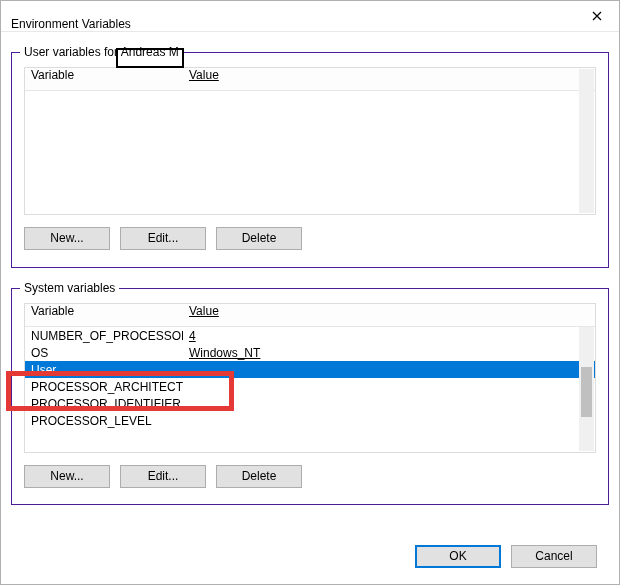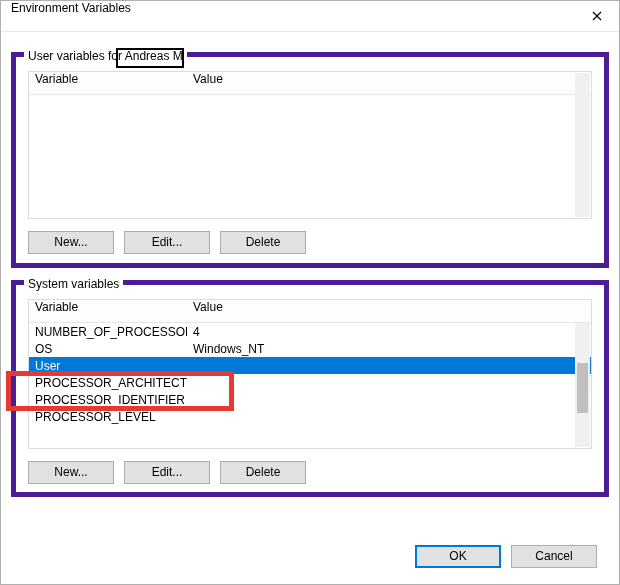--- a/index.html
+++ b/index.html
@@ -18,42 +18,42 @@
     width: 620px;
     height: 585px;
     border: 1px solid #b0b0b0;
     position: relative;
     background: #fff;
   }
   .titlebar {
     height: 30px;
     border-bottom: 1px solid #e8e8e8;
     display: flex;
-    align-items: flex-start;
+    align-items: flex-end;
     justify-content: space-between;
     padding-left: 10px;
   }
   .titlebar .title {
     font-size: 12px;
   }
   .close-btn {
     width: 44px;
     height: 30px;
     display: flex;
     align-items: center;
     justify-content: center;
     font-size: 13px;
     color: #000;
   }
   .content {
     padding: 10px 10px 0 10px;
     box-sizing: border-box;
   }
   .group {
-    border: 5px solid #4c1d95;
+    border: 1px solid #4c1d95;
     position: relative;
     padding: 14px 12px 12px 12px;
     margin-top: 10px;
     margin-bottom: 10px;
     box-sizing: border-box;
   }
   .group-label {
     position: absolute;
     top: -8px;
     left: 8px;
@@ -78,20 +78,21 @@
   }
   .col-var {
     width: 158px;
     padding-left: 6px;
     box-sizing: border-box;
   }
   .col-val {
     flex: 1;
     padding-left: 6px;
     box-sizing: border-box;
+    text-decoration: underline;
   }
   .rows {
     position: relative;
   }
   .row {
     display: flex;
     align-items: center;
     height: 17px;
     font-size: 12px;
     white-space: nowrap;
@@ -210,21 +211,21 @@
         </div>
       </div>
 
       <div class="btn-row">
         <div class="btn">New...</div>
         <div class="btn">Edit...</div>
         <div class="btn">Delete</div>
       </div>
     </div>
 
-    <div class="group" style="height:217px; margin-top:12px;">
+    <div class="group" style="height:217px; margin-top:20px;">
       <div class="group-label">System variables</div>
 
       <div class="listbox" style="height:150px;">
         <div class="list-header">
           <div class="col-var">Variable</div>
           <div class="col-val">Value</div>
         </div>
         <div class="rows" id="system-rows">
             <div class="row">
               <div class="col-var">NUMBER_OF_PROCESSORS</div>

